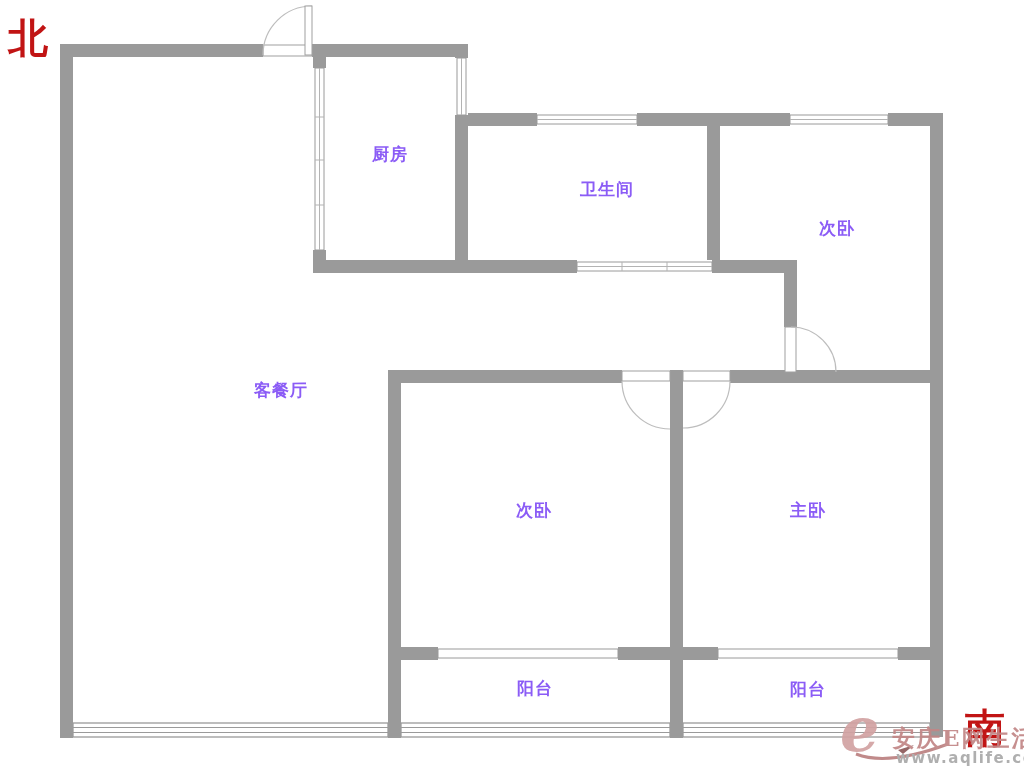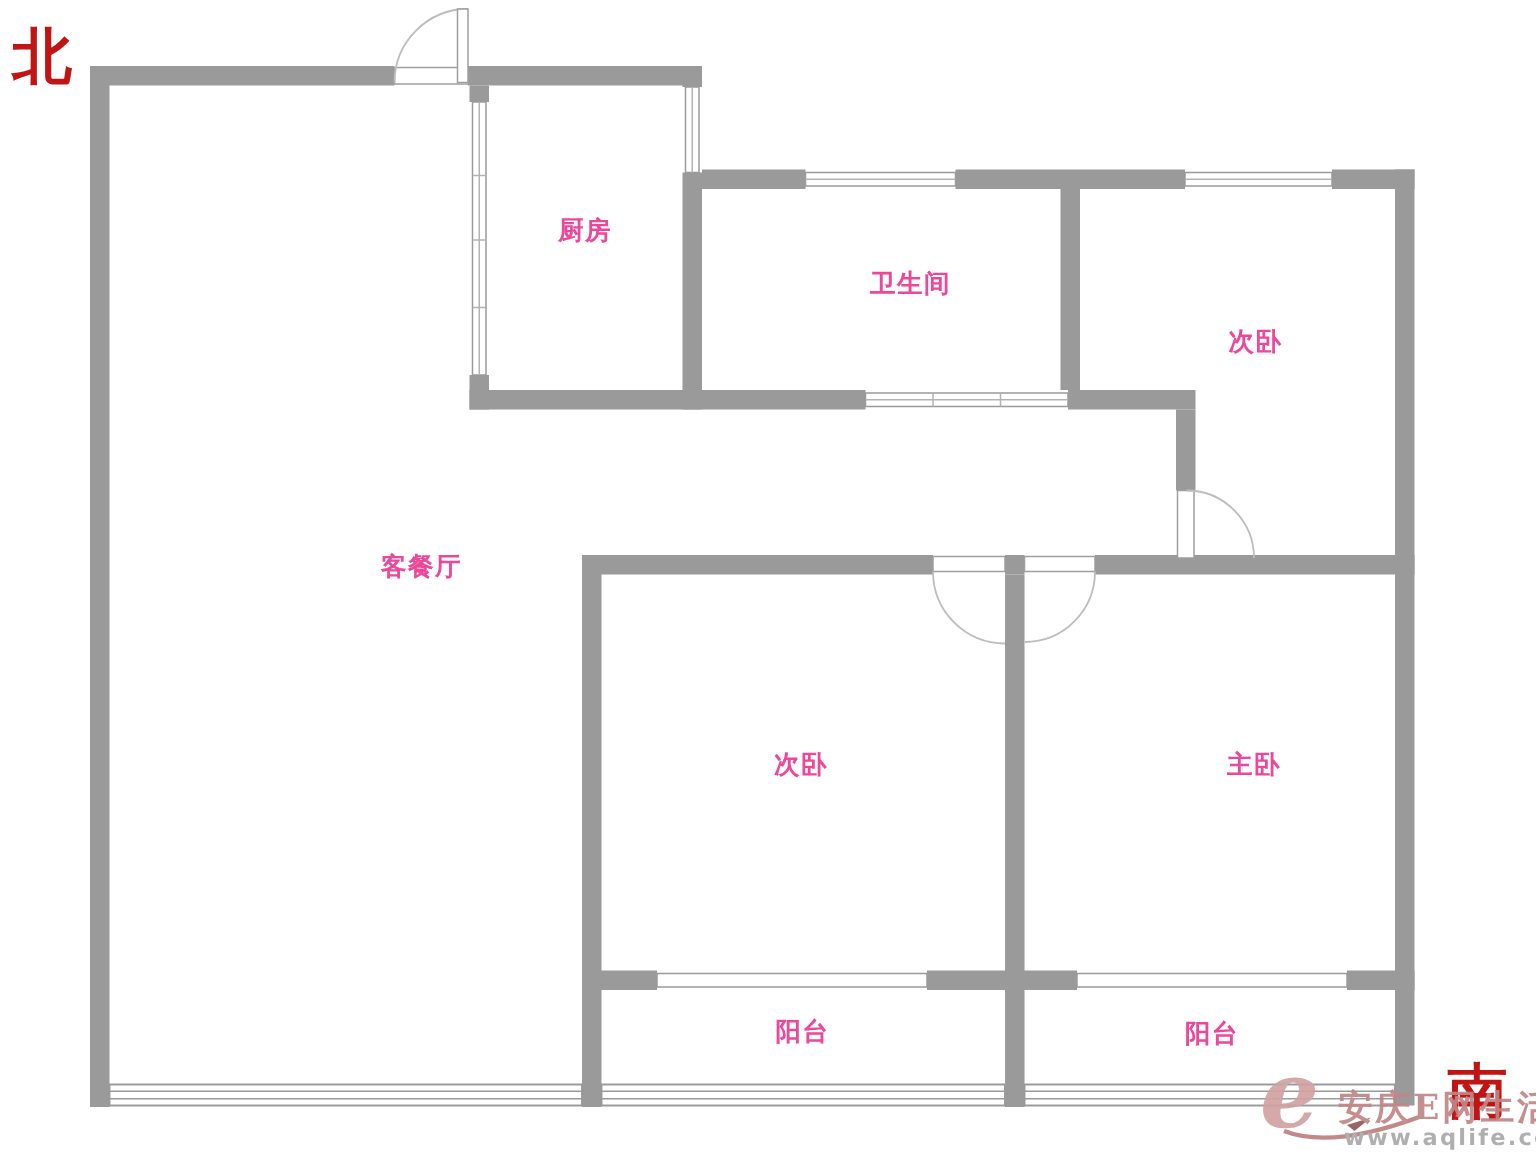--- a/index.html
+++ b/index.html
@@ -6,21 +6,21 @@
   #canvas{position:relative;width:1024px;height:768px;background:#ffffff;overflow:hidden;
           font-family:"DejaVu Sans",sans-serif;}
   #plan-svg{position:absolute;left:0;top:0;}
   .win{fill:#ffffff;stroke:#9a9a9a;stroke-width:1;}
   .winline{stroke:#b3b3b3;stroke-width:1;}
   .tri{fill:#ffffff;stroke:#9a9a9a;stroke-width:1.3;}
   .triline{stroke:#9a9a9a;stroke-width:1;}
   .arc{fill:none;stroke:#bdbdbd;stroke-width:1.2;}
   .panel{fill:#ffffff;stroke:#9f9f9f;stroke-width:1;}
   .room-label{position:absolute;transform:translate(-50%,-50%);font-weight:bold;
-              font-size:17px;color:#ec4899;letter-spacing:1px;white-space:nowrap;}
+              font-size:17px;color:#8b5cf6;letter-spacing:1px;white-space:nowrap;}
   .compass{position:absolute;transform:translate(-50%,-50%);font-family:"DejaVu Serif",serif;
            font-weight:bold;font-size:40px;color:#c11414;line-height:1;z-index:4;}
   #watermark{position:absolute;left:838px;top:702px;width:186px;height:66px;z-index:5;opacity:.92;}
   #wm-logo{position:absolute;left:2px;top:2px;font-family:"DejaVu Serif",serif;font-style:italic;
            font-weight:bold;font-size:62px;line-height:.85;color:#d2a2a2;}
   #wm-swoosh{position:absolute;left:16px;top:36px;}
   #wm-name{position:absolute;left:54px;top:21px;font-family:"DejaVu Serif",serif;font-weight:bold;
            font-size:23px;color:#c28686;letter-spacing:2px;white-space:nowrap;}
   #wm-url{position:absolute;left:58px;top:47px;font-weight:bold;font-size:15px;color:#a9a9a9;
           letter-spacing:1.5px;white-space:nowrap;}
@@ -120,23 +120,23 @@
       <path class="arc" d="M 622 381 A 48 48 0 0 0 670 429"></path>
 
       <rect class="panel" x="683" y="371" width="47" height="10"></rect>
       <path class="arc" d="M 730 381 A 47 47 0 0 1 683 428"></path>
     </g>
   </svg>
 
   <div class="room-label" style="left:390px;top:154px">厨房</div>
   <div class="room-label" style="left:607px;top:189px">卫生间</div>
   <div class="room-label" style="left:837px;top:228px">次卧</div>
-  <div class="room-label" style="left:281px;top:378px">客餐厅</div>
+  <div class="room-label" style="left:281px;top:390px">客餐厅</div>
   <div class="room-label" style="left:534px;top:510px">次卧</div>
-  <div class="room-label" style="left:836px;top:510px">主卧</div>
+  <div class="room-label" style="left:808px;top:510px">主卧</div>
   <div class="room-label" style="left:535px;top:688px">阳台</div>
   <div class="room-label" style="left:808px;top:689px">阳台</div>
 
   <div class="compass" style="left:28px;top:38px">北</div>
   <div class="compass" style="left:985px;top:728px">南</div>
 
   <div id="watermark">
     <span id="wm-logo">e</span>
     <svg id="wm-swoosh" width="96" height="26" viewBox="0 0 96 26">
       <path d="M2 16 C 28 26, 62 18, 94 6" stroke="#bb8181" stroke-width="3" fill="none"></path>

